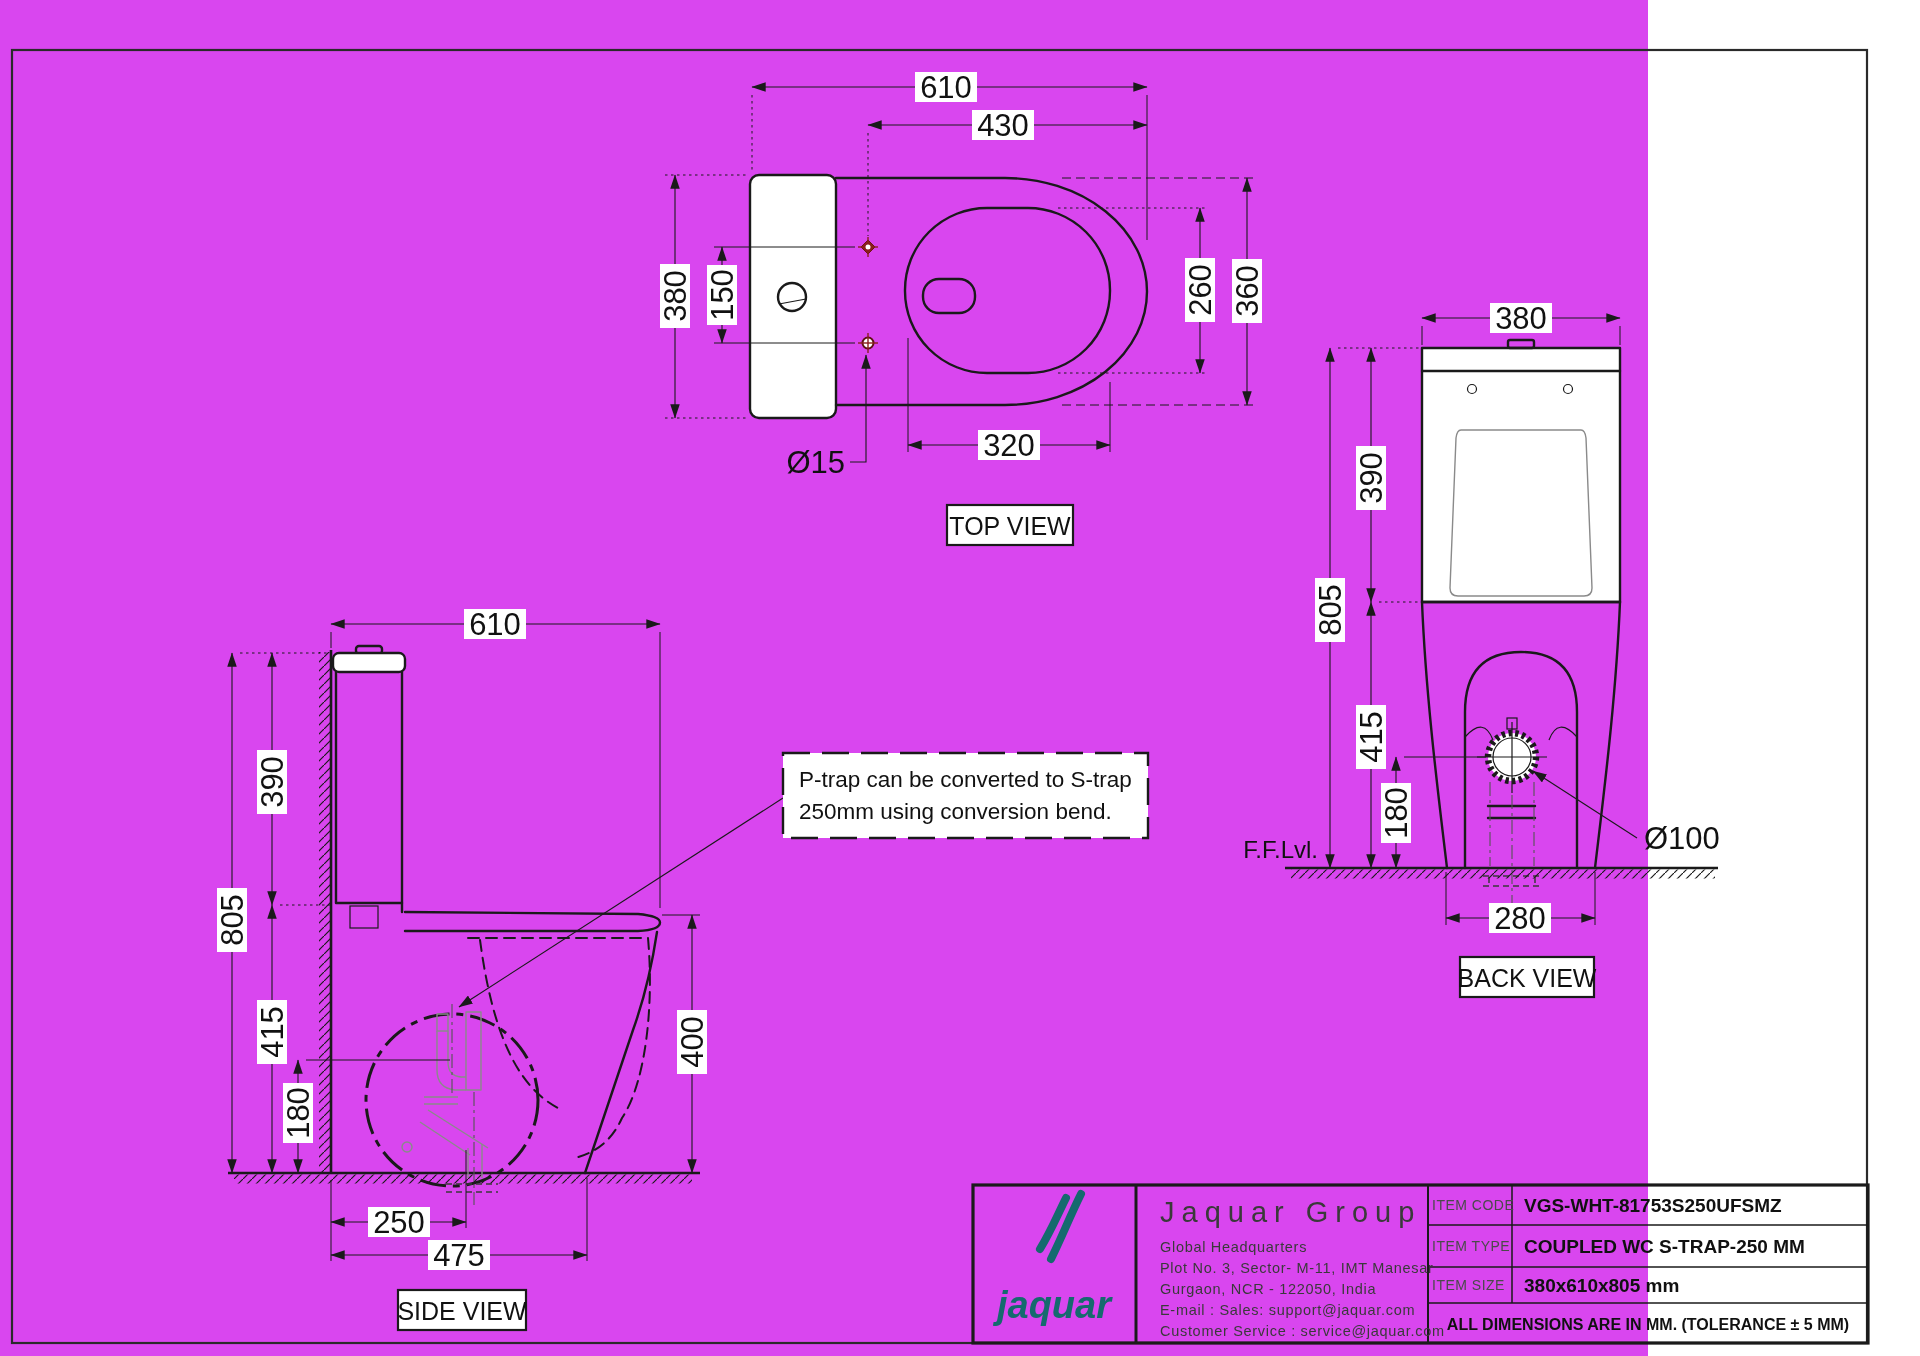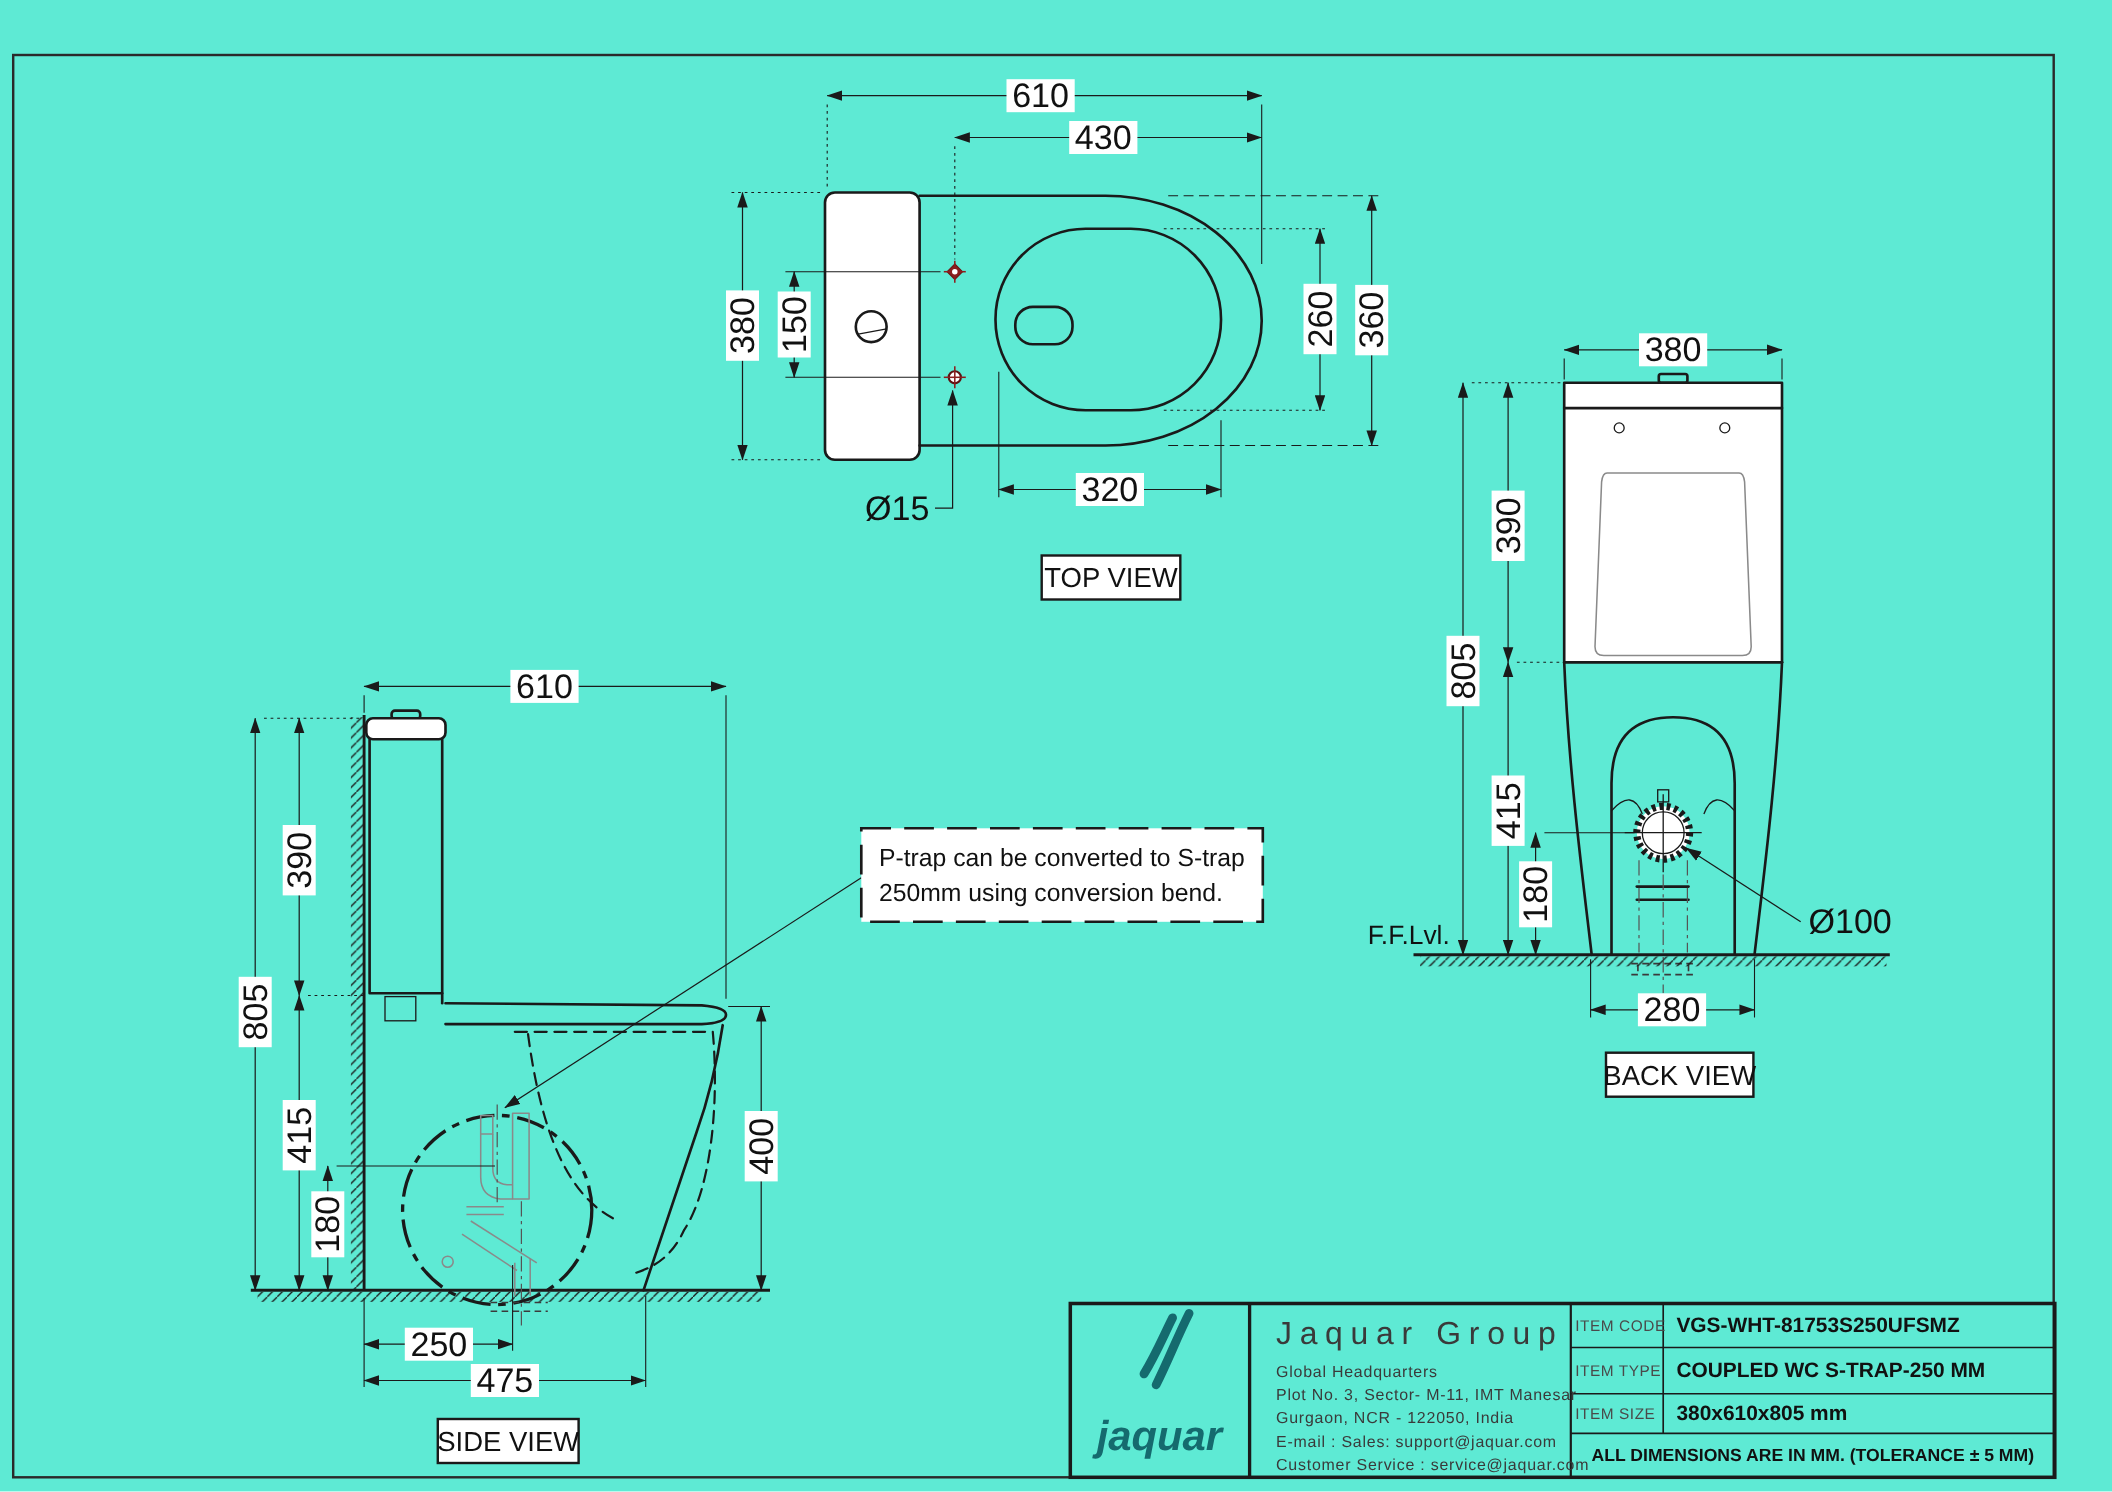--- a/index.html
+++ b/index.html
@@ -1,16 +1,16 @@
 <!DOCTYPE html>
 <html><head>
 <meta charset="utf-8">
 <style>
   html,body{margin:0;padding:0;background:#fff;}
-  #sheet{position:relative;width:1920px;height:1356px;background:#5eead4;font-family:"Liberation Sans",sans-serif;}
+  #sheet{position:relative;width:1648px;height:1356px;background:#d946ef;font-family:"Liberation Sans",sans-serif;}
   svg{position:absolute;left:0;top:0;}
   .ol{stroke:#1a1a1a;stroke-width:2.4;fill:none;stroke-linecap:round;stroke-linejoin:round;}
   .olf{stroke:#1a1a1a;stroke-width:2.4;fill:#fff;stroke-linejoin:round;}
   .thin{stroke:#1a1a1a;stroke-width:1.2;fill:none;}
   .dim{stroke:#1a1a1a;stroke-width:1.1;fill:none;}
   .ext{stroke:#1a1a1a;stroke-width:1;fill:none;}
   .extd{stroke:#1a1a1a;stroke-width:1;fill:none;stroke-dasharray:2.5 3.5;}
   .extdash{stroke:#1a1a1a;stroke-width:1;fill:none;stroke-dasharray:9 5;}
   .hid{stroke:#1a1a1a;stroke-width:2;fill:none;stroke-dasharray:11 7;stroke-linecap:round;}
   .gray{stroke:#8a8a8a;stroke-width:1.4;fill:none;stroke-linejoin:round;}

